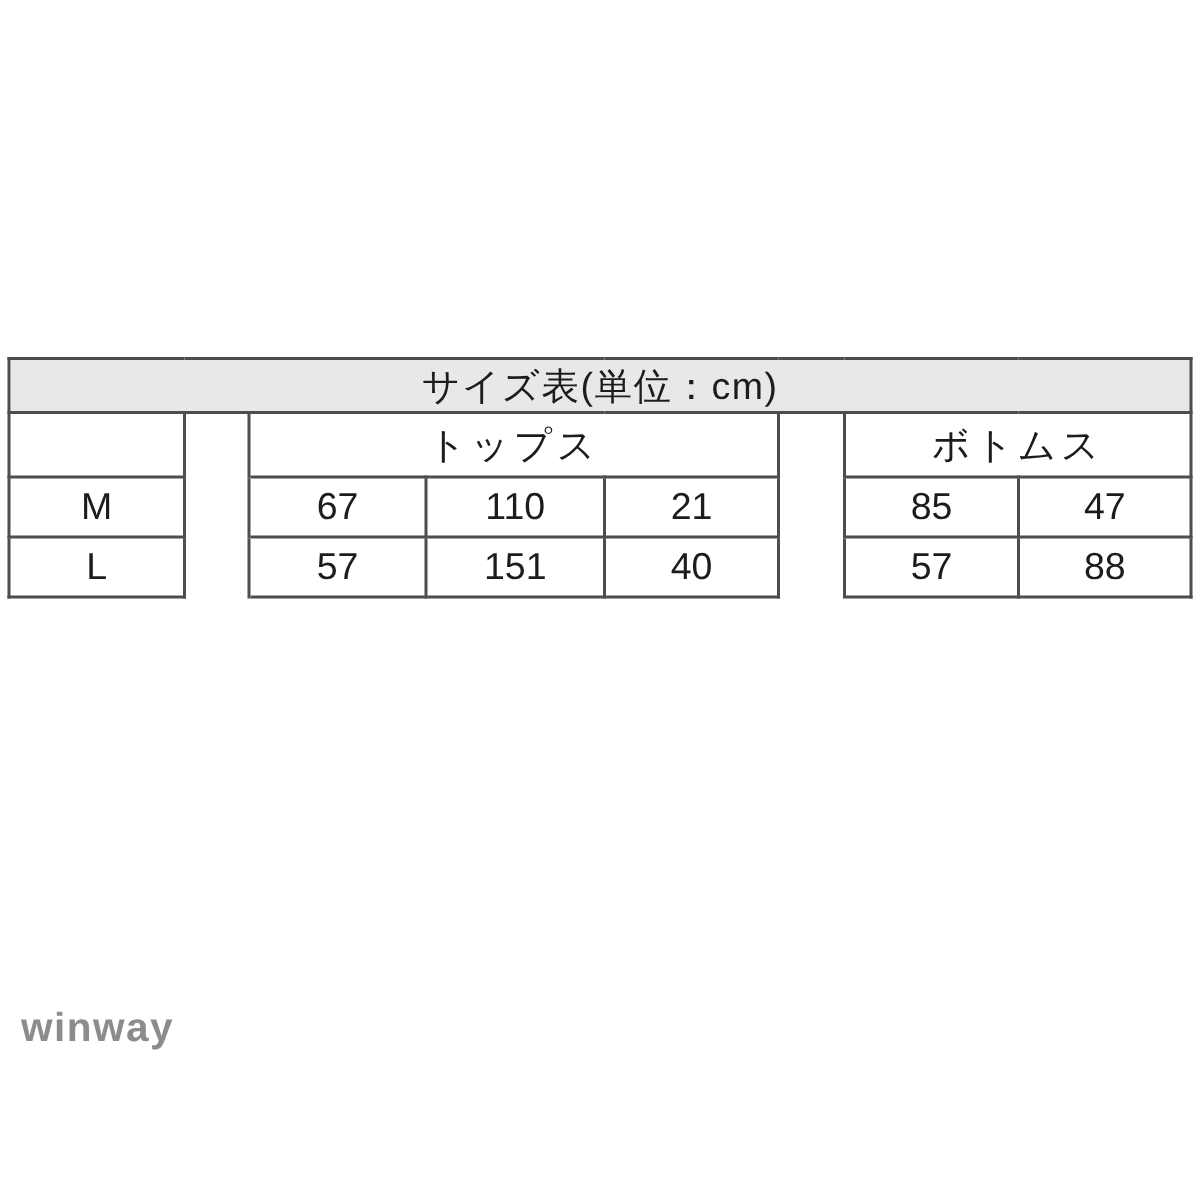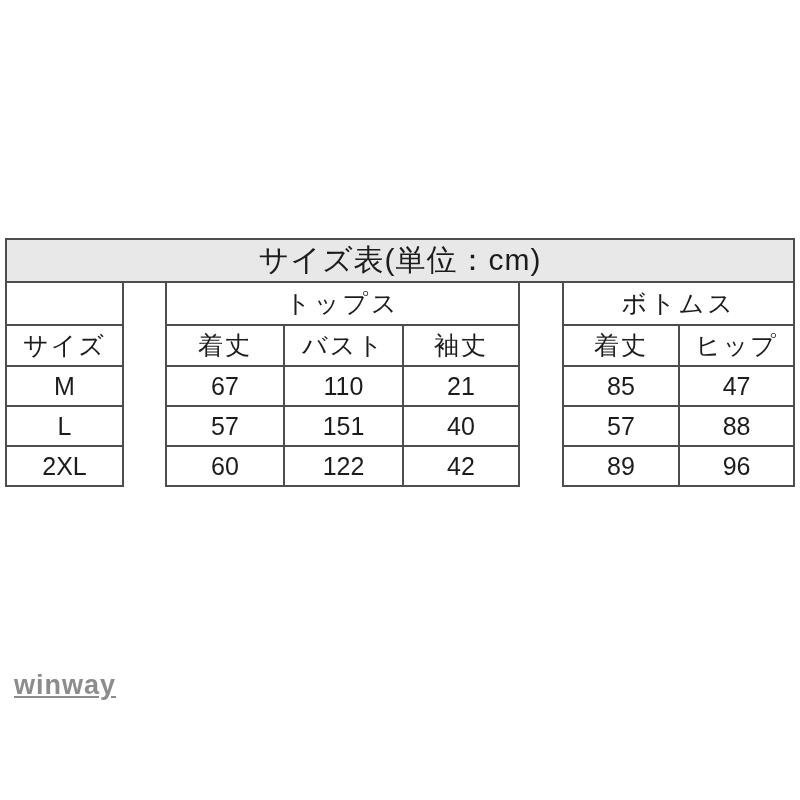--- a/index.html
+++ b/index.html
@@ -39,37 +39,36 @@
   }
   
   table.size-table td.gap {
     border-top: 0;
     border-bottom: 0;
   }
   tr.title-row { height: 36px; }
   tr.title-row td {
     background: var(--title-bg);
     letter-spacing: 1px;
-    font-size: 30px;
+    font-size: 25px;
   }
   tr.group-row { height: 43px; margin-left: 22px; }
   tr.group-row td { letter-spacing: 3px; }
   tr.colhead-row { height: 41px; }
   tr.colhead-row td { letter-spacing: 2px; }
   tr.data-row { height: 40px; }
 
   .watermark {
     position: absolute;
     left: 14px;
     top: 670px;
     font-size: 27px;
     font-weight: bold;
     letter-spacing: 1px;
     color: var(--watermark-color);
-    text-decoration: underline;
   }
 </style>
 </head>
 <body>
 
 <div class="stage">
 
   <table class="size-table">
     <colgroup>
       <col style="width:117px">
@@ -85,58 +84,38 @@
       <tr class="title-row">
         <td colspan="8">サイズ表(単位：cm)</td>
       </tr>
       <tr class="group-row">
         <td></td>
         <td class="gap"></td>
         <td colspan="3">トップス</td>
         <td class="gap"></td>
         <td colspan="2">ボトムス</td>
       </tr>
-      <tr class="colhead-row">
-        <td>サイズ</td>
-        <td class="gap"></td>
-        <td>着丈</td>
-        <td>バスト</td>
-        <td>袖丈</td>
-        <td class="gap"></td>
-        <td>着丈</td>
-        <td>ヒップ</td>
-      </tr>
     <tr class="data-row">
           <td>M</td>
           <td class="gap"></td>
           <td>67</td>
           <td>110</td>
           <td>21</td>
           <td class="gap"></td>
           <td>85</td>
           <td>47</td>
         </tr>
         <tr class="data-row">
           <td>L</td>
           <td class="gap"></td>
           <td>57</td>
           <td>151</td>
           <td>40</td>
           <td class="gap"></td>
           <td>57</td>
           <td>88</td>
         </tr>
-        <tr class="data-row">
-          <td>2XL</td>
-          <td class="gap"></td>
-          <td>60</td>
-          <td>122</td>
-          <td>42</td>
-          <td class="gap"></td>
-          <td>89</td>
-          <td>96</td>
-        </tr>
       </tbody>
   </table>
 
   <div class="watermark">winway</div>
 
 </div>
 
 </body></html>

